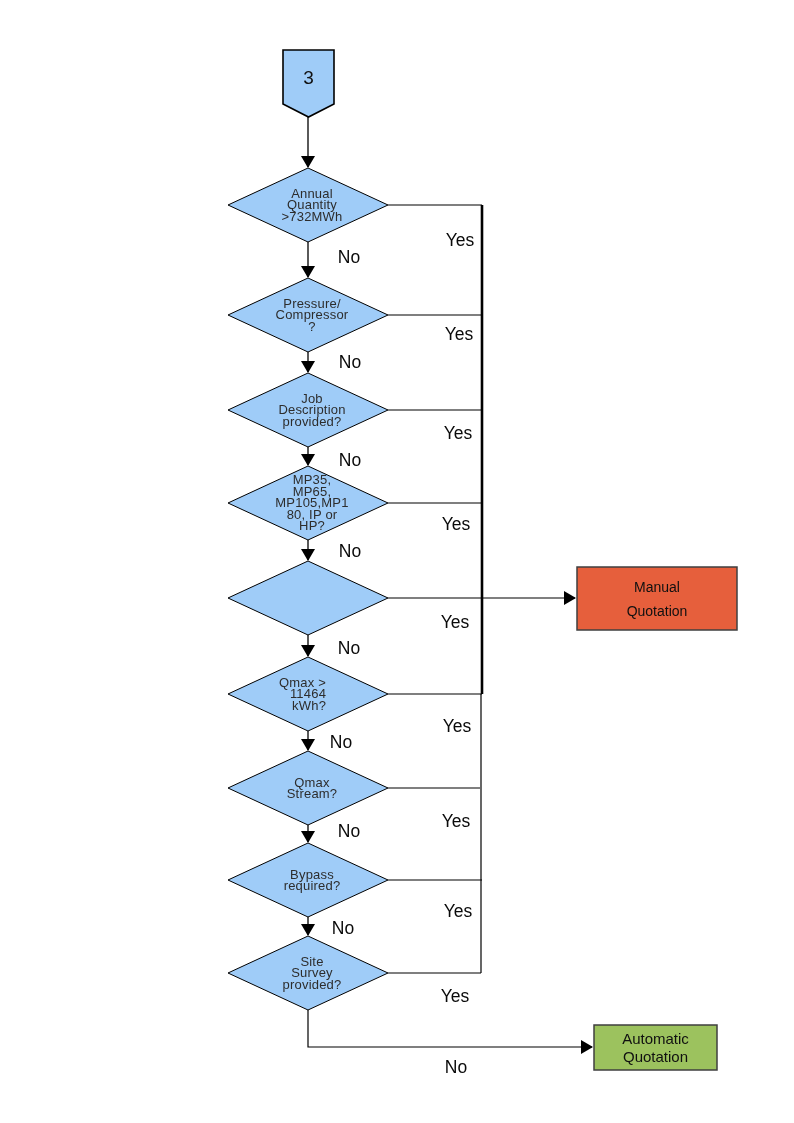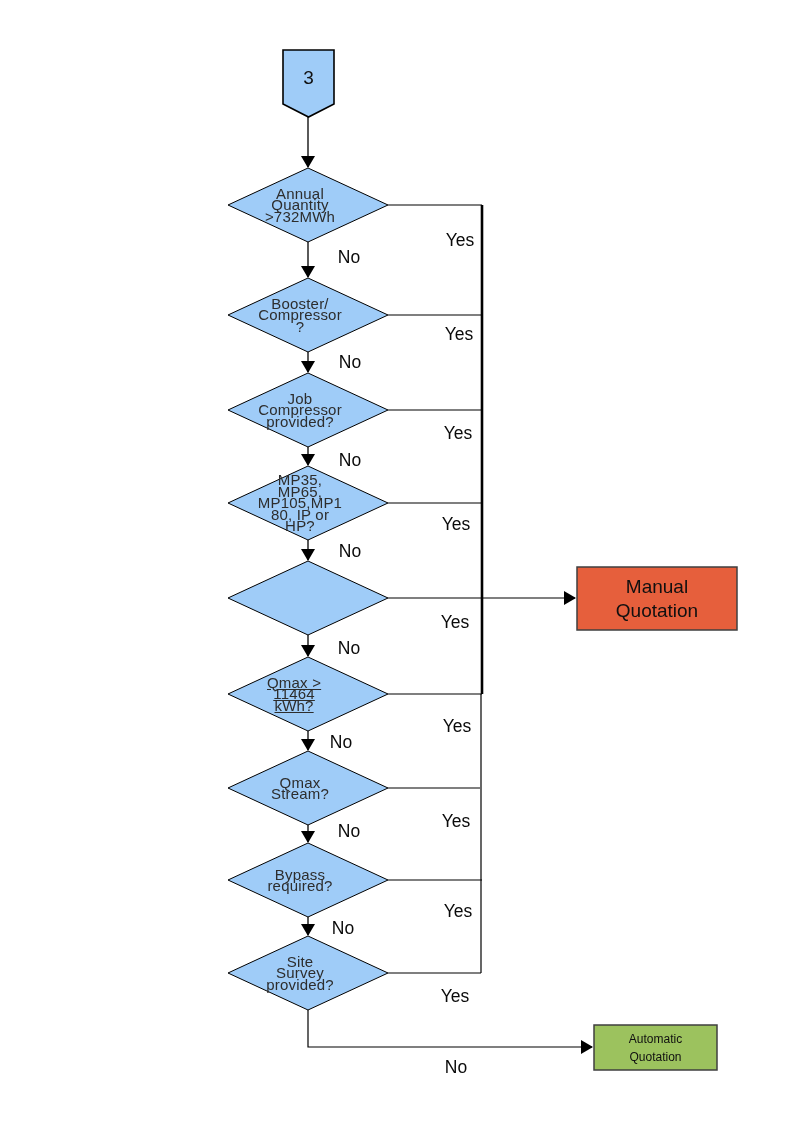--- a/index.html
+++ b/index.html
@@ -4,29 +4,29 @@
 <style>
   html,body{margin:0;padding:0;background:#ffffff;}
   .page{
     position:relative;width:794px;height:1123px;background:#ffffff;overflow:hidden;
     font-family:"Liberation Sans",sans-serif;
   }
   .page svg{position:absolute;left:0;top:0;}
   .lbl{position:absolute;display:flex;align-items:center;justify-content:center;
        text-align:center;color:#000;}
   .node-lbl{
-    width:160px;height:74px;left:220px;
-    font-size:15px;line-height:11.5px;color:#2d2d2d;
+    width:160px;height:74px;left:232px;
+    font-size:13px;line-height:11.5px;color:#2d2d2d;
     white-space:pre-line;letter-spacing:0.2px;
   }
-  .node-lbl.align-left{justify-content:flex-start;text-align:center;padding-left:47px;box-sizing:border-box;text-decoration:underline;}
+  .node-lbl.align-left{justify-content:flex-start;text-align:right;padding-left:47px;box-sizing:border-box;}
   .edge-lbl{font-size:17.5px;width:46px;height:22px;color:#0a0a0a;}
   .term-lbl{white-space:pre-line;color:#101010;}
-  .term-lbl.manual{left:577px;top:567px;width:160px;height:63px;font-size:19px;line-height:24px;}
-  .term-lbl.auto{left:594px;top:1025px;width:123px;height:45px;font-size:12px;line-height:18px;}
+  .term-lbl.manual{left:577px;top:567px;width:160px;height:63px;font-size:14px;line-height:24px;}
+  .term-lbl.auto{left:594px;top:1025px;width:123px;height:45px;font-size:15px;line-height:18px;}
   .conn-lbl{left:283px;top:52px;width:51px;height:52px;font-size:19px;color:#111;}
 </style>
 </head>
 <body>
 
 <div class="page">
 
   <svg width="794" height="1123" viewBox="0 0 794 1123">
     <defs>
       <marker id="arrow" markerUnits="userSpaceOnUse" markerWidth="12" markerHeight="14" refX="11" refY="7" orient="auto">
@@ -75,25 +75,25 @@
 
     <rect x="577" y="567" width="160" height="63" stroke="#3f3f3f" stroke-width="1.5" fill="#E65F3C"></rect>
     <rect x="594" y="1025" width="123" height="45" stroke="#3f3f3f" stroke-width="1.5" fill="#9CC25E"></rect>
   </svg>
 
   <div class="lbl conn-lbl">3</div>
 
   <div class="lbl node-lbl" style="top:168px;">Annual
 Quantity
 &gt;732MWh</div>
-  <div class="lbl node-lbl" style="top:278px;">Booster/
+  <div class="lbl node-lbl" style="top:278px;">Pressure/
 Compressor
 ?</div>
   <div class="lbl node-lbl" style="top:373px;">Job
-Compressor
+Description
 provided?</div>
   <div class="lbl node-lbl" style="top:466px;">MP35,
 MP65,
 MP105,MP1
 80, IP or
 HP?</div>
   <div class="lbl node-lbl align-left" style="top:657px;">Qmax &gt;
 11464
 kWh?</div>
   <div class="lbl node-lbl" style="top:751px;">Qmax

